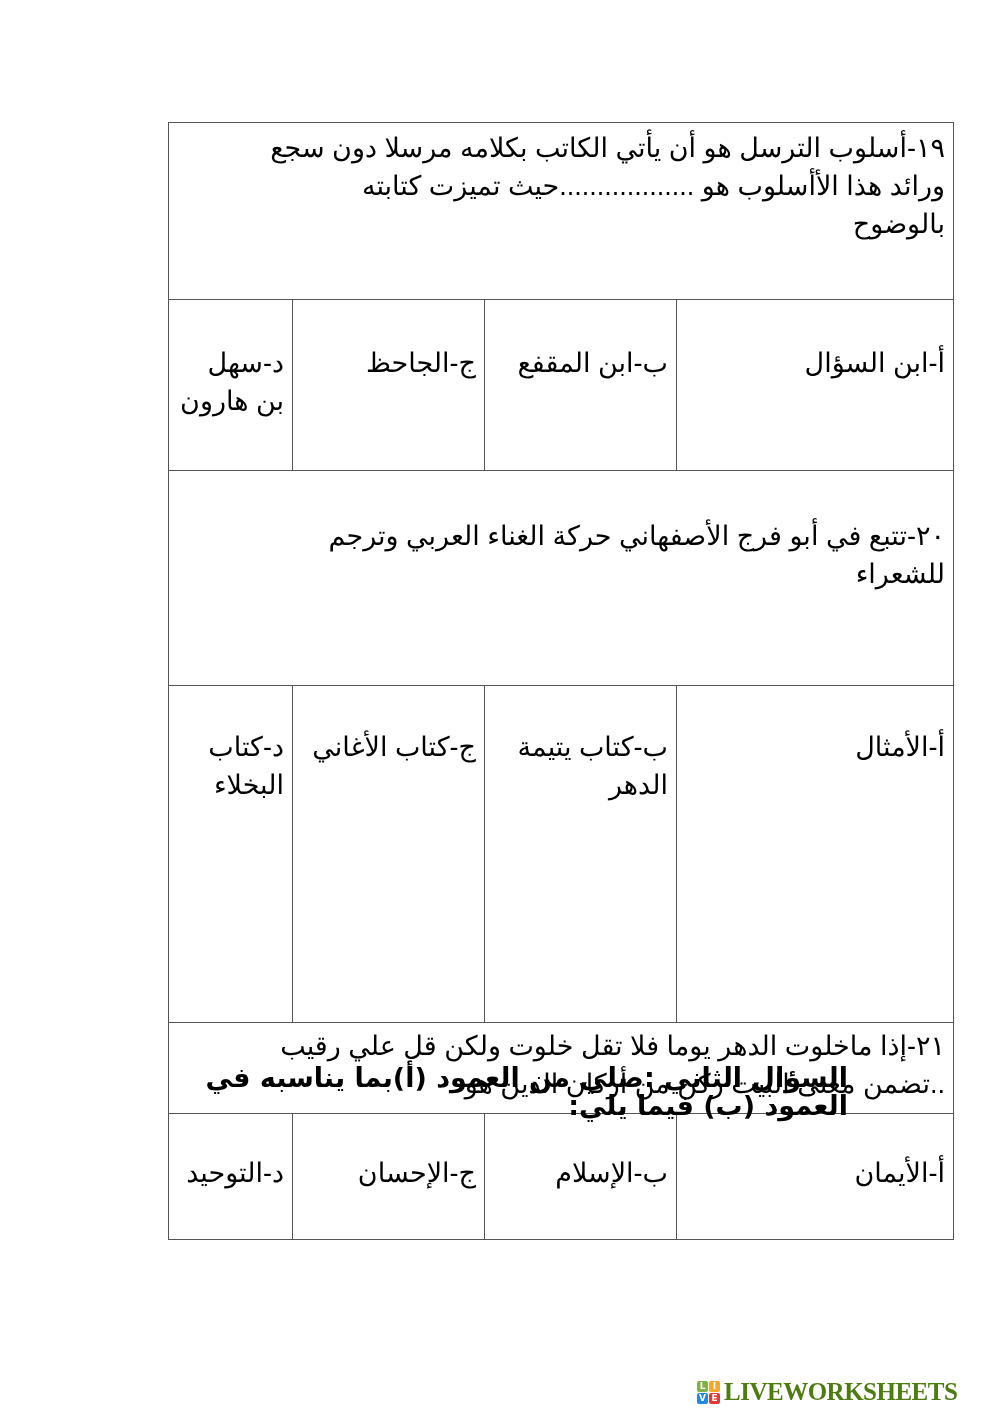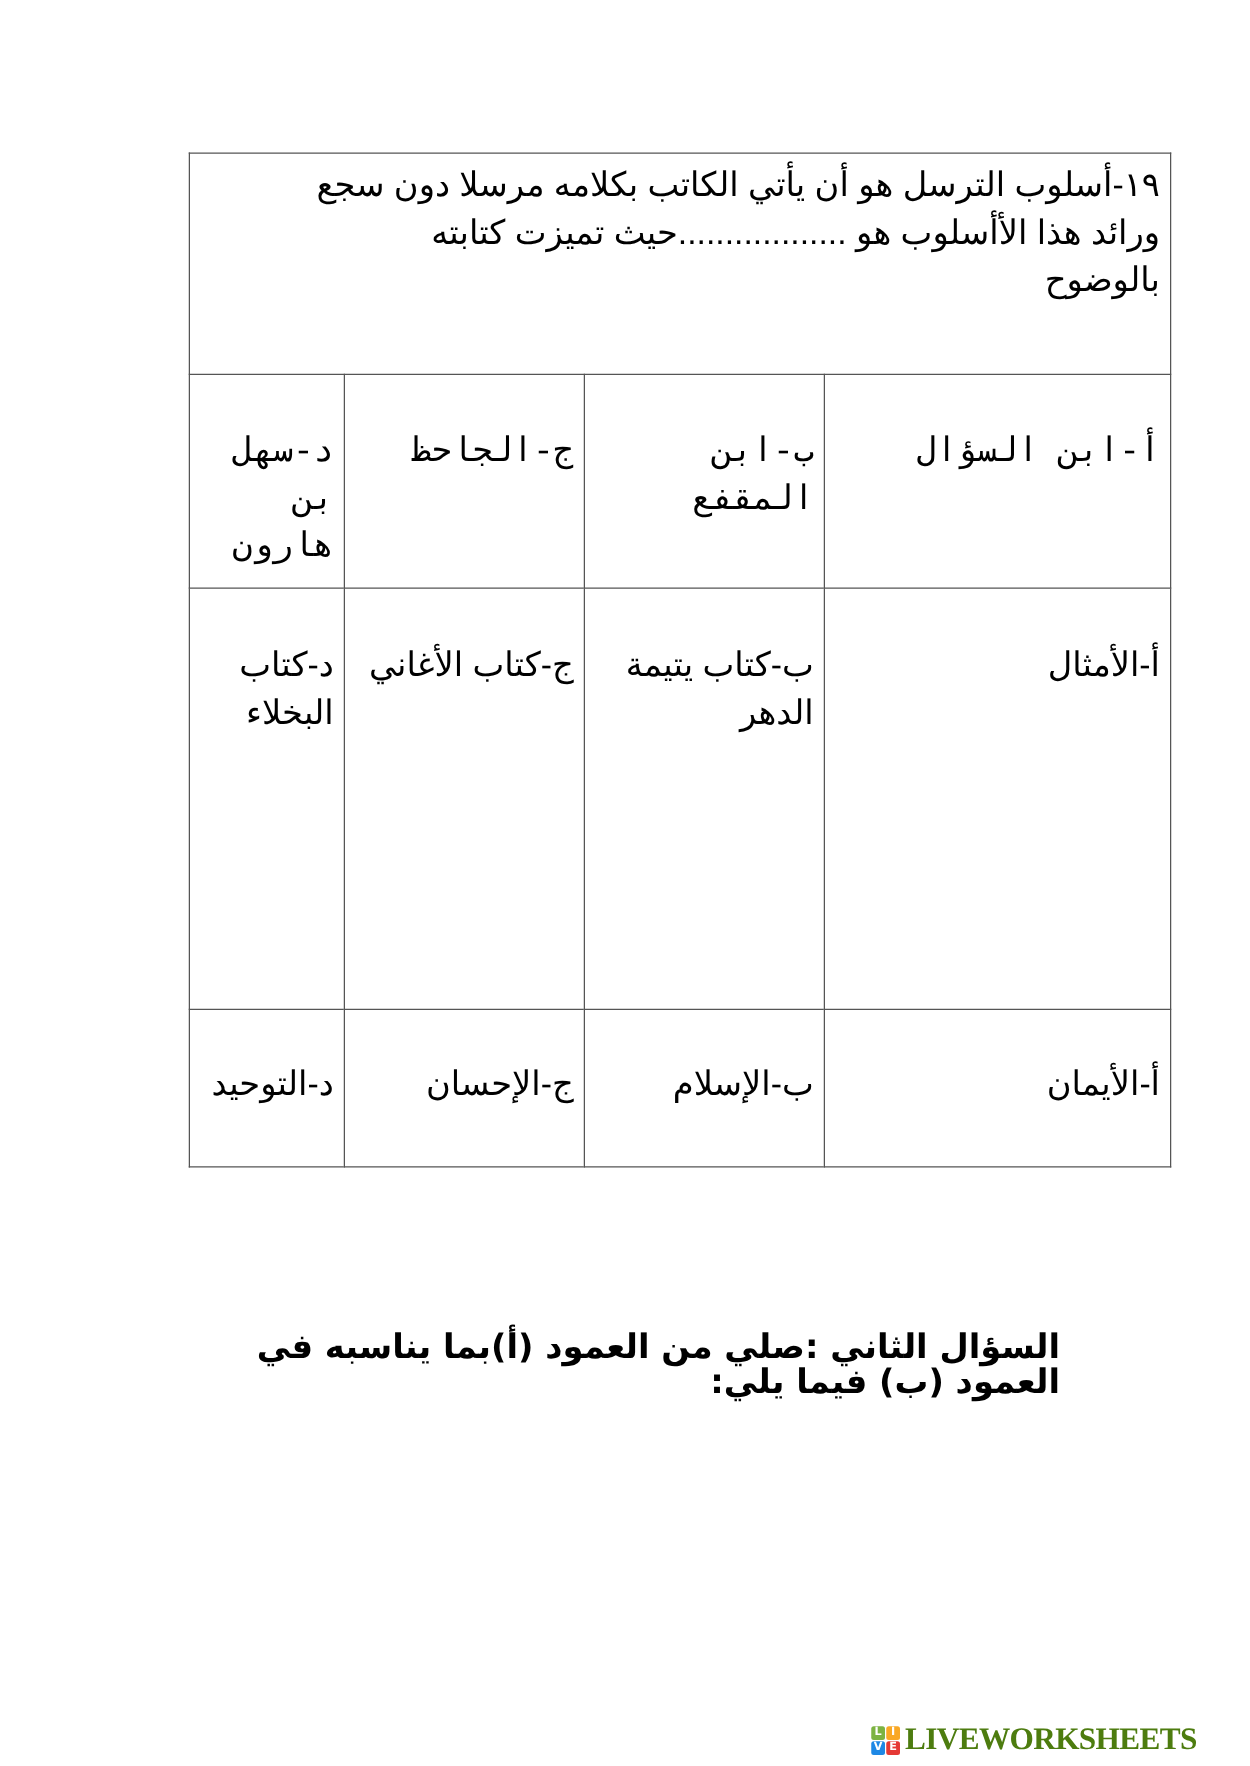--- a/index.html
+++ b/index.html
@@ -1,23 +1,23 @@
 <!DOCTYPE html>
 <html><head>
 <meta charset="utf-8">
 <style>
   html, body { margin:0; padding:0; background:#ffffff; }
   body { width:1000px; height:1413px; position:relative; overflow:hidden; font-family:"Liberation Sans", sans-serif; color:#000; }
-  .sheet { position:absolute; left:151px; top:122px; width:786px; border-collapse:collapse; direction:rtl; }
+  .sheet { position:absolute; left:168px; top:122px; width:786px; border-collapse:collapse; direction:rtl; }
   .sheet td { border:1.5px solid #555; vertical-align:top; padding:0; }
   .q-cell { font-size:27px; line-height:38px; padding:6px 8px 0 8px !important; text-align:right; }
   .opt { font-size:27px; line-height:38px; text-align:right; padding:0 8px !important; }
   .row-q19 td { height:170px; }
   .row-o19 td { height:126px; }
-  .row-o19 .opt { padding-top:44px !important;font-family:Liberation Mono, monospace; }
+  .row-o19 .opt { padding-top:44px !important; }
   .row-q20 td { height:168px; }
   .row-q20 .q-cell { padding-top:46px !important; }
   .row-o20 td { height:294px; }
   .row-o20 .opt { padding-top:42px !important;text-align:right; }
   .row-q21 td { height:86px; }
   .row-q21 .q-cell { padding-top:4px !important; }
   .row-o21 td { height:85px; }
   .row-o21 .opt { padding-top:40px !important; }
   .q2 { position:absolute; left:180px; top:1064px; width:668px; direction:rtl; text-align:right; font-weight:bold; font-size:27px; line-height:28px; font-family:"DejaVu Sans", sans-serif; }
   .brand { position:absolute; left:697px; top:1378px; display:flex; align-items:center; gap:4px; }
@@ -38,27 +38,39 @@
       <div>بالوضوح</div>
     </td>
   </tr>
   <tr class="row-o19">
     <td class="opt" style="width:260px">أ-ابن السؤال</td>
     <td class="opt" style="width:175px">ب-ابن المقفع</td>
     <td class="opt" style="width:175px">ج-الجاحظ</td>
     <td class="opt">د-سهل بن هارون</td>
   </tr>
 
+  <tr class="row-q20">
+    <td colspan="4" class="q-cell">
+      <div>٢٠-تتبع في أبو فرج الأصفهاني حركة الغناء العربي  وترجم</div>
+      <div>للشعراء</div>
+    </td>
+  </tr>
   <tr class="row-o20">
     <td class="opt">أ-الأمثال</td>
     <td class="opt">ب-كتاب يتيمة الدهر</td>
     <td class="opt">ج-كتاب الأغاني</td>
     <td class="opt">د-كتاب البخلاء</td>
   </tr>
 
+  <tr class="row-q21">
+    <td colspan="4" class="q-cell">
+      <div>٢١-إذا ماخلوت الدهر يوما فلا تقل خلوت    ولكن قل علي رقيب</div>
+      <div>..تضمن معنى البيت ركن من أركان الدين هو</div>
+    </td>
+  </tr>
   <tr class="row-o21">
     <td class="opt">أ-الأيمان</td>
     <td class="opt">ب-الإسلام</td>
     <td class="opt">ج-الإحسان</td>
     <td class="opt">د-التوحيد</td>
   </tr>
 </tbody>
   </table>
 
 <div class="q2">السؤال الثاني :صلي من العمود (أ)بما يناسبه في العمود (ب) فيما يلي:</div>

